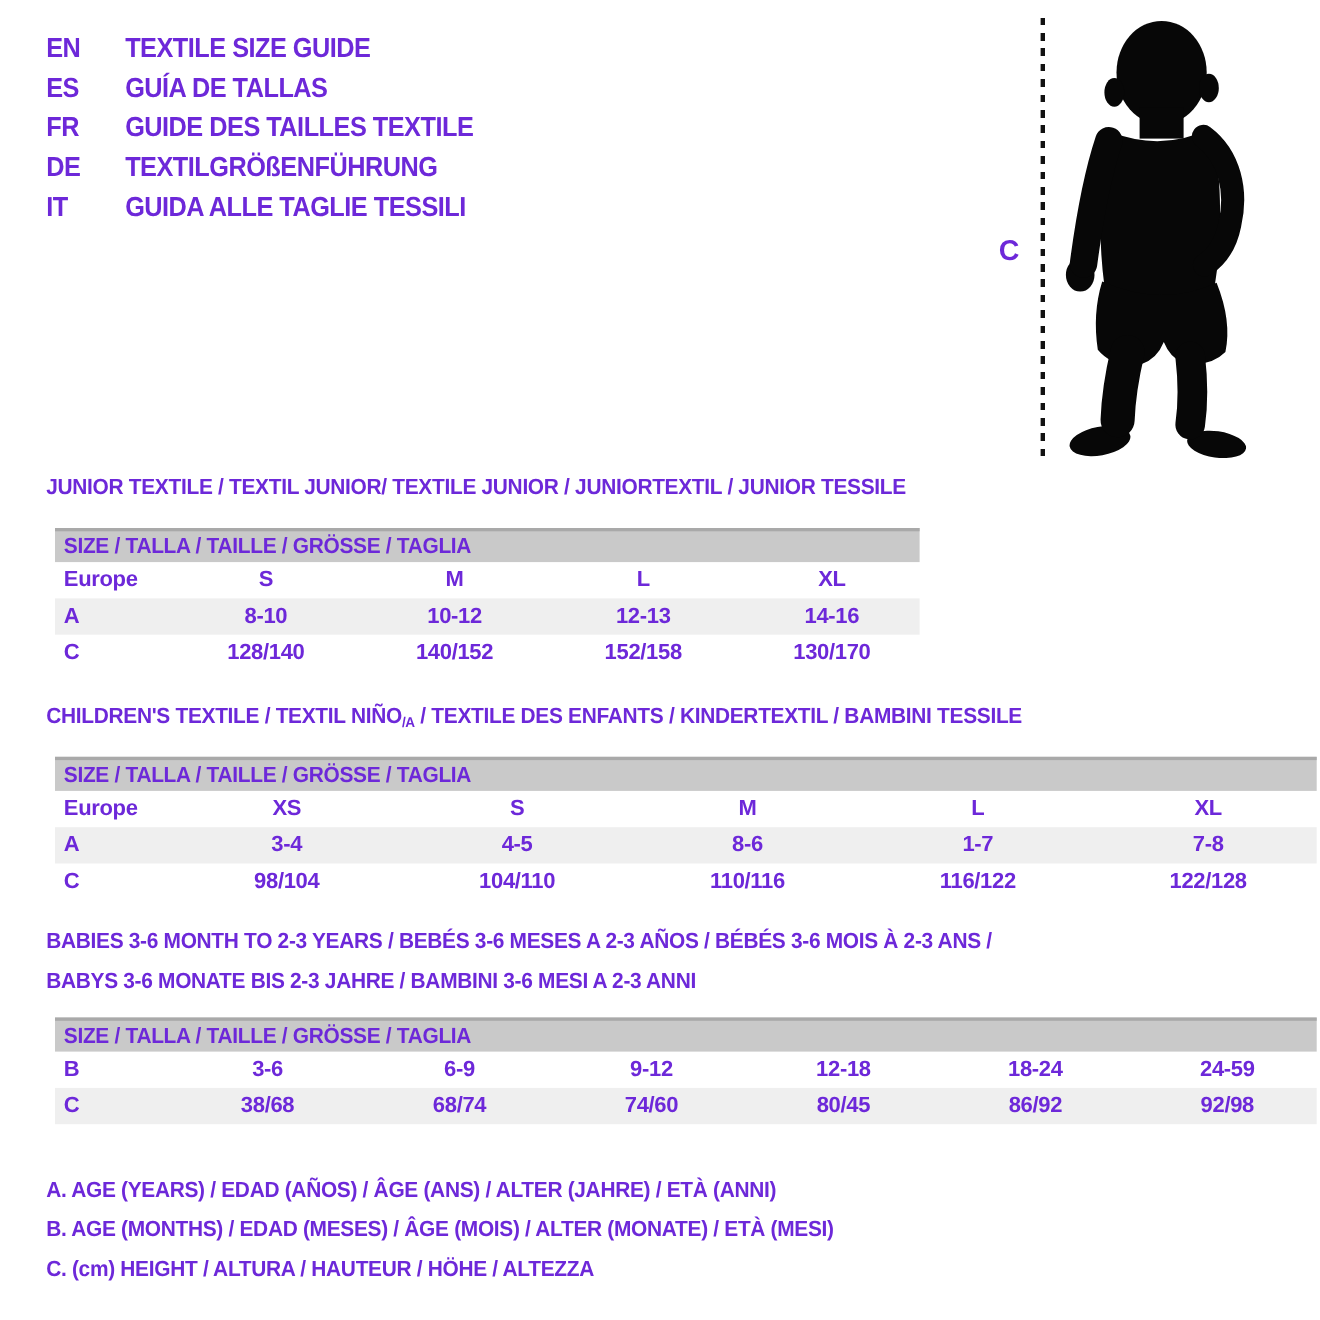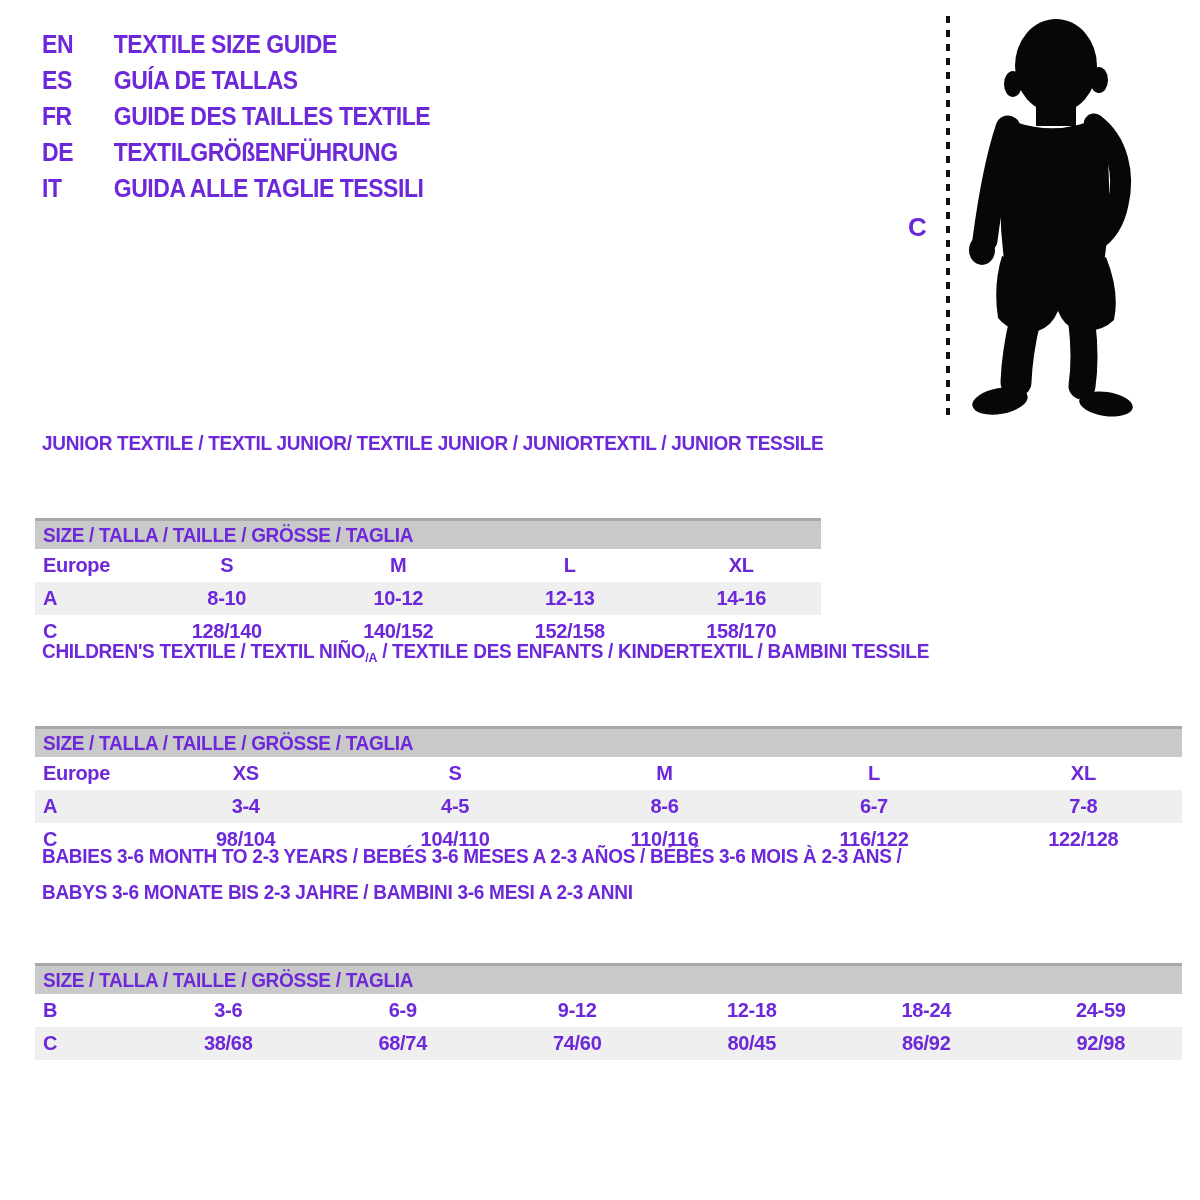--- a/index.html
+++ b/index.html
@@ -15,21 +15,21 @@
   
   .measure-line{position:absolute;left:946px;top:16px;width:4px;height:400px;
     background:repeating-linear-gradient(to bottom,#111 0 7px,transparent 7px 14px);}
   .measure-label{position:absolute;left:908px;top:212px;font-size:26px;font-weight:bold;}
   .baby-svg{position:absolute;left:960px;top:14px;width:176px;height:404px;}
   
   .sec-title{position:absolute;left:42px;font-size:20px;font-weight:bold;letter-spacing:-.3px;
     white-space:nowrap;transform:scaleX(.95);transform-origin:0 50%;}
   .sec-title .subsz{font-size:13px;vertical-align:-4px;font-weight:bold;}
   
-  .tbl{position:absolute;left:35px;margin-top:38px;}
+  .tbl{position:absolute;left:50px;}
   .tbl-head{height:28px;background:#c9c9c9;border-top:3px solid #a9a9a9;display:flex;align-items:center;
     padding-left:8px;font-size:20px;font-weight:bold;letter-spacing:-.3px;}
   .tbl-head span{transform:scaleX(.95);transform-origin:0 50%;display:inline-block;white-space:nowrap;}
   .trow{display:flex;height:33px;align-items:center;gap:12px;}
   .trow.shaded{background:#efefef;}
   .cell{flex:1;text-align:center;font-size:20px;font-weight:bold;letter-spacing:-.3px;}
   .cell.lbl{flex:0 0 92px;text-align:left;padding-left:8px;}
   
   .legend{position:absolute;left:42px;top:1064px;}
   .legend-line{height:36px;display:flex;align-items:center;font-size:20px;font-weight:bold;
@@ -102,21 +102,21 @@
       <div class="cell">8-10</div>
       <div class="cell">10-12</div>
       <div class="cell">12-13</div>
       <div class="cell">14-16</div>
     </div>
     <div class="trow">
       <div class="cell lbl">C</div>
       <div class="cell">128/140</div>
       <div class="cell">140/152</div>
       <div class="cell">152/158</div>
-      <div class="cell">158/170</div>
+      <div class="cell">130/170</div>
     </div>
   </div>
 
   <div class="sec-title" style="top:640px;">
     <span>CHILDREN'S TEXTILE / TEXTIL NIÑO</span><span class="subsz">/A</span><span> / TEXTILE DES ENFANTS / KINDERTEXTIL / BAMBINI TESSILE</span>
   </div>
   <div class="tbl" style="top:688px;width:1147px;">
     <div class="tbl-head">
         <span>SIZE / TALLA / TAILLE / GRÖSSE / TAGLIA</span>
       </div>
@@ -126,21 +126,21 @@
       <div class="cell">S</div>
       <div class="cell">M</div>
       <div class="cell">L</div>
       <div class="cell">XL</div>
     </div>
     <div class="trow shaded">
       <div class="cell lbl">A</div>
       <div class="cell">3-4</div>
       <div class="cell">4-5</div>
       <div class="cell">8-6</div>
-      <div class="cell">6-7</div>
+      <div class="cell">1-7</div>
       <div class="cell">7-8</div>
     </div>
     <div class="trow">
       <div class="cell lbl">C</div>
       <div class="cell">98/104</div>
       <div class="cell">104/110</div>
       <div class="cell">110/116</div>
       <div class="cell">116/122</div>
       <div class="cell">122/128</div>
     </div>
@@ -165,14 +165,19 @@
       <div class="cell lbl">C</div>
       <div class="cell">38/68</div>
       <div class="cell">68/74</div>
       <div class="cell">74/60</div>
       <div class="cell">80/45</div>
       <div class="cell">86/92</div>
       <div class="cell">92/98</div>
     </div>
   </div>
 
+  <div class="legend">
+    <div class="legend-line">A. AGE (YEARS) / EDAD (AÑOS) / ÂGE (ANS) / ALTER (JAHRE) / ETÀ (ANNI)</div>
+    <div class="legend-line">B. AGE (MONTHS) / EDAD (MESES) / ÂGE (MOIS) / ALTER (MONATE) / ETÀ (MESI)</div>
+    <div class="legend-line">C. (cm) HEIGHT / ALTURA / HAUTEUR / HÖHE / ALTEZZA</div>
+  </div>
 
 </div>
 
 </body></html>

